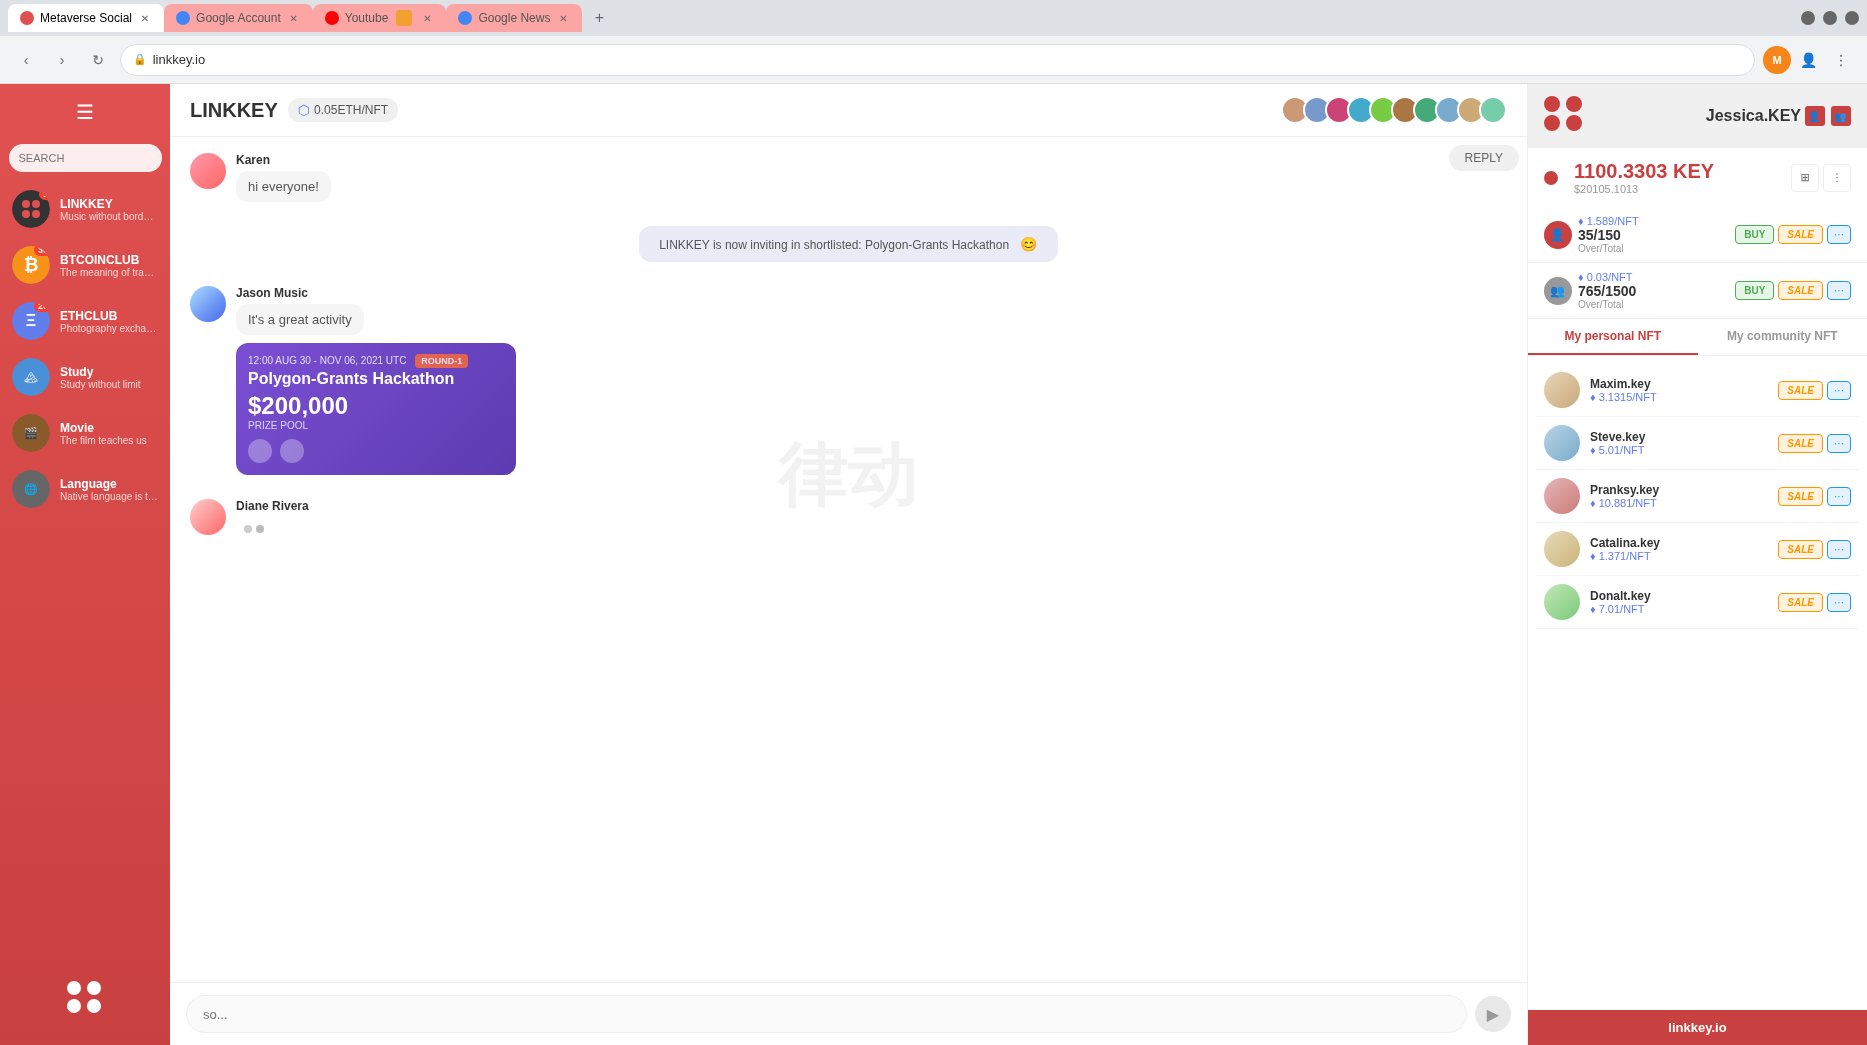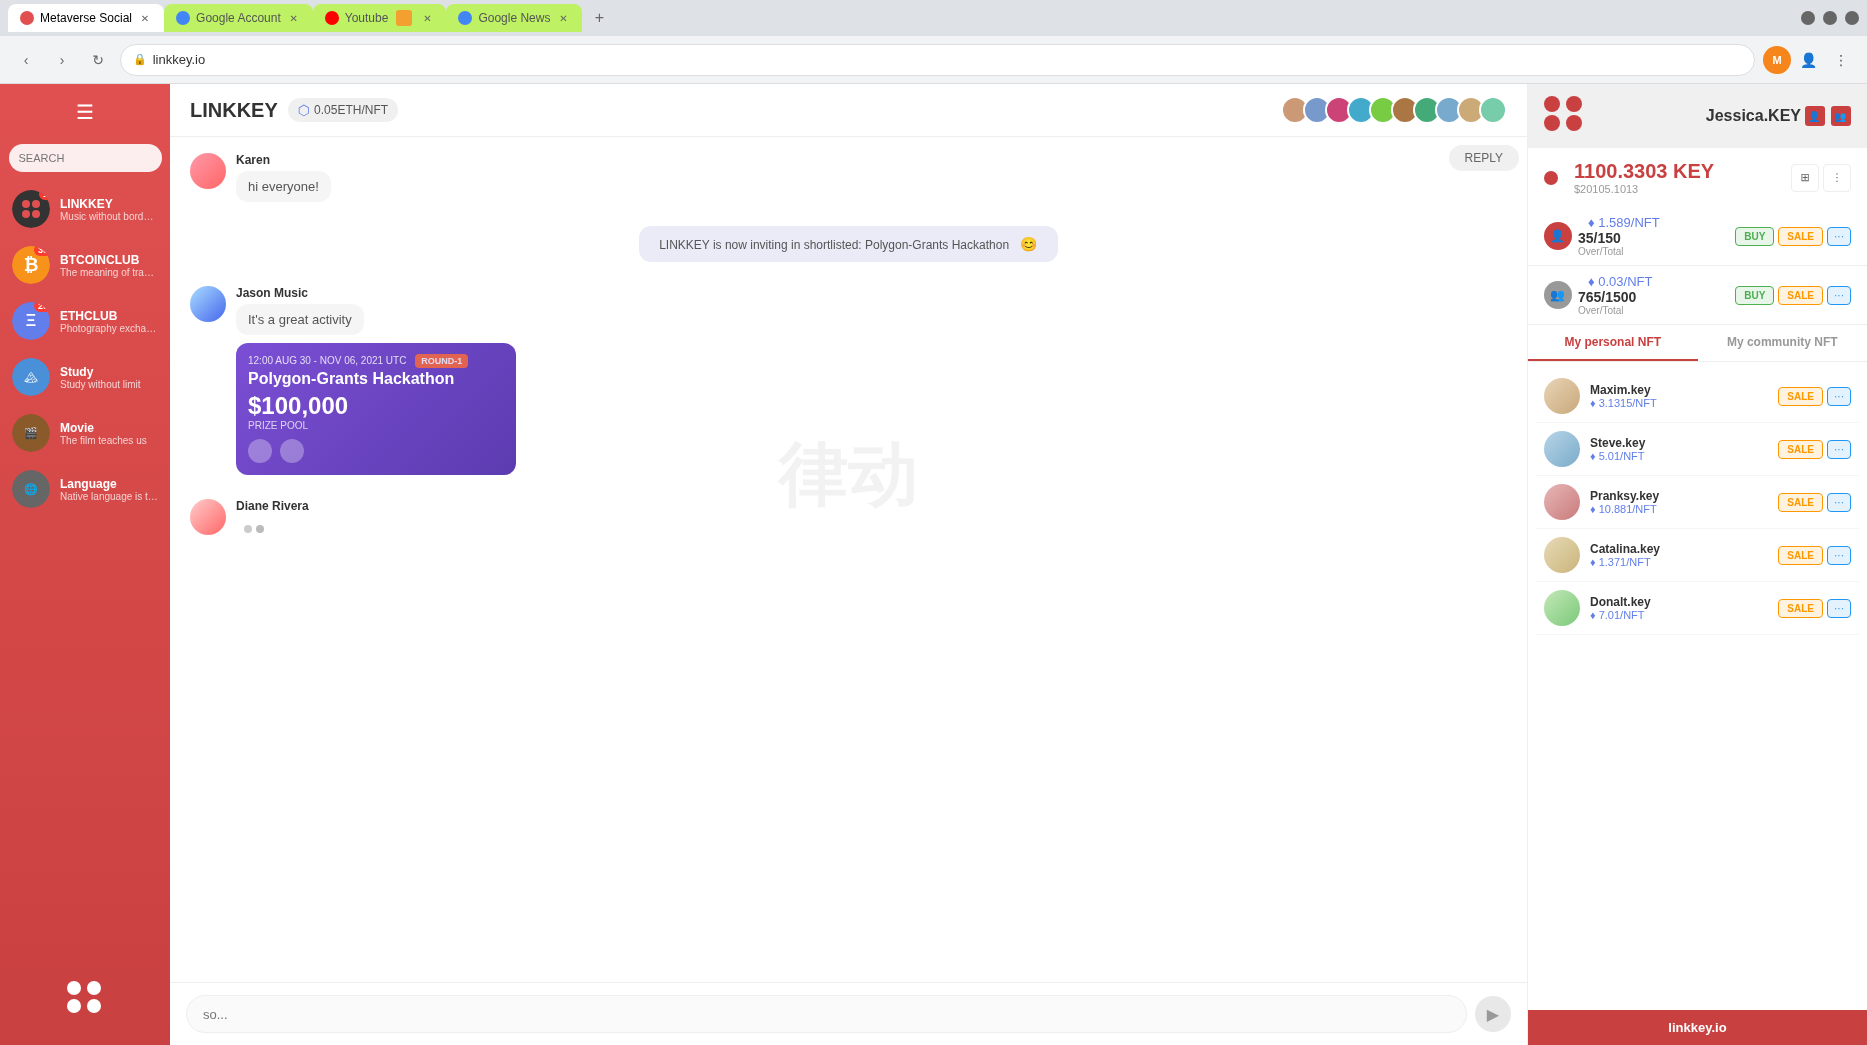--- a/index.html
+++ b/index.html
@@ -3,21 +3,21 @@
   <meta charset="utf-8">
   <style>
     * { box-sizing: border-box; margin: 0; padding: 0; }
     body { font-family: -apple-system, BlinkMacSystemFont, 'Segoe UI', sans-serif; background: #e8e8e8; width: 1867px; height: 1045px; overflow: hidden; }
 
     
     .browser { width: 100%; height: 100%; display: flex; flex-direction: column; }
     .browser-titlebar { background: #dee1e6; height: 36px; display: flex; align-items: center; padding: 0 8px; gap: 0; }
     .tab { display: flex; align-items: center; height: 28px; padding: 0 12px; border-radius: 8px 8px 0 0; font-size: 12px; gap: 6px; cursor: pointer; }
     .tab.active { background: #fff; }
-    .tab.inactive { background: #bef264; color: #555; }
+    .tab.inactive { background: #fca5a5; color: #555; }
     .tab-close { width: 14px; height: 14px; border-radius: 50%; display: flex; align-items: center; justify-content: center; font-size: 10px; color: #666; cursor: pointer; }
     .new-tab-btn { width: 26px; height: 26px; border-radius: 50%; display: flex; align-items: center; justify-content: center; font-size: 16px; color: #666; cursor: pointer; margin-left: 4px; }
     .window-controls { margin-left: auto; display: flex; gap: 8px; }
     .win-btn { width: 14px; height: 14px; border-radius: 50%; cursor: pointer; }
 
     .browser-toolbar { background: #f1f3f4; height: 48px; display: flex; align-items: center; padding: 0 12px; gap: 8px; border-bottom: 1px solid #ddd; }
     .nav-btn { width: 28px; height: 28px; border-radius: 50%; display: flex; align-items: center; justify-content: center; color: #666; cursor: pointer; font-size: 14px; }
     .address-bar { flex: 1; height: 32px; background: #fff; border-radius: 16px; display: flex; align-items: center; padding: 0 12px; gap: 6px; border: 1px solid #ddd; font-size: 13px; color: #333; }
     .toolbar-icons { display: flex; gap: 4px; align-items: center; }
     .toolbar-icon { width: 28px; height: 28px; border-radius: 50%; display: flex; align-items: center; justify-content: center; cursor: pointer; font-size: 14px; color: #555; }
@@ -78,26 +78,26 @@
     .nft-balance-dot { width: 14px; height: 14px; border-radius: 50%; background: #c94040; }
     .nft-balance-amount { font-size: 20px; font-weight: 700; color: #c94040; }
     .nft-balance-sub { font-size: 11px; color: #999; }
     .nft-balance-actions { margin-left: auto; display: flex; gap: 4px; }
     .nft-action-btn { width: 28px; height: 28px; border-radius: 4px; border: 1px solid #eee; display: flex; align-items: center; justify-content: center; font-size: 11px; cursor: pointer; color: #666; }
 
     .nft-stats { display: flex; align-items: center; padding: 8px 16px; gap: 12px; border-bottom: 1px solid #eee; }
     .nft-stat { display: flex; align-items: center; gap: 6px; }
     .nft-stat-icon { width: 28px; height: 28px; border-radius: 50%; background: #c94040; display: flex; align-items: center; justify-content: center; color: white; font-size: 12px; }
     .nft-stat-info { }
-    .nft-stat-price { font-size: 13px; color: #627eea; margin-left: 10px; }
+    .nft-stat-price { font-size: 11px; color: #627eea; }
     .nft-stat-count { font-size: 14px; font-weight: 700; color: #333; }
     .nft-stat-label { font-size: 10px; color: #999; }
     .nft-stat-btns { margin-left: auto; display: flex; gap: 4px; }
     .buy-btn { background: #e8f5e9; color: #4caf50; border: 1px solid #4caf50; border-radius: 4px; padding: 3px 8px; font-size: 10px; font-weight: 600; cursor: pointer; }
-    .sale-btn { background: #fff3e0; color: #ff9800; border: 1px solid #ff9800; border-radius: 4px; padding: 3px 8px; font-size: 10px; font-weight: 600; cursor: pointer; }
+    .sale-btn { background: #fff3e0; color: #ff9800; border: 1px solid #ff9800; border-radius: 4px; padding: 3px 8px; font-size: 10px; font-weight: 600; cursor: pointer; font-style: italic; }
     .msg-btn { background: #e3f2fd; color: #2196f3; border: 1px solid #2196f3; border-radius: 4px; padding: 3px 6px; font-size: 10px; cursor: pointer; }
 
     .nft-tabs { display: flex; border-bottom: 1px solid #eee; }
     .nft-tab { flex: 1; padding: 10px; text-align: center; font-size: 12px; font-weight: 600; cursor: pointer; }
     .nft-tab.active { color: #c94040; border-bottom: 2px solid #c94040; }
     .nft-tab.inactive { color: #999; }
 
     .nft-list { flex: 1; overflow-y: auto; padding: 8px; }
     .nft-list-item { display: flex; align-items: center; padding: 8px; gap: 10px; border-bottom: 1px solid #f5f5f5; }
     .nft-item-avatar { width: 36px; height: 36px; border-radius: 50%; overflow: hidden; background: #ddd; flex-shrink: 0; }
@@ -300,21 +300,21 @@
           <div class="message-content">
             <div class="message-sender">Jason Music</div>
             <div class="message-bubble">It's a great activity</div>
             
             <div class="hackathon-card" style="margin-top:8px;">
               <div style="font-size:10px;opacity:0.8;margin-bottom:4px;">
                 <span>12:00 AUG 30 - NOV 06, 2021 UTC</span>
                 <span class="round-badge" style="margin-left:6px;">ROUND-1</span>
               </div>
               <div class="hackathon-title">Polygon-Grants Hackathon</div>
-              <div class="hackathon-prize">$100,000</div>
+              <div class="hackathon-prize">$200,000</div>
               <div class="hackathon-label">PRIZE POOL</div>
               <div class="hackathon-logos">
                 <div style="width:24px;height:24px;background:rgba(255,255,255,0.3);border-radius:50%;"></div>
                 <div style="width:24px;height:24px;background:rgba(255,255,255,0.3);border-radius:50%;"></div>
               </div>
             </div>
           </div>
         </div>
 
         <div class="message" style="margin-top:8px;">

